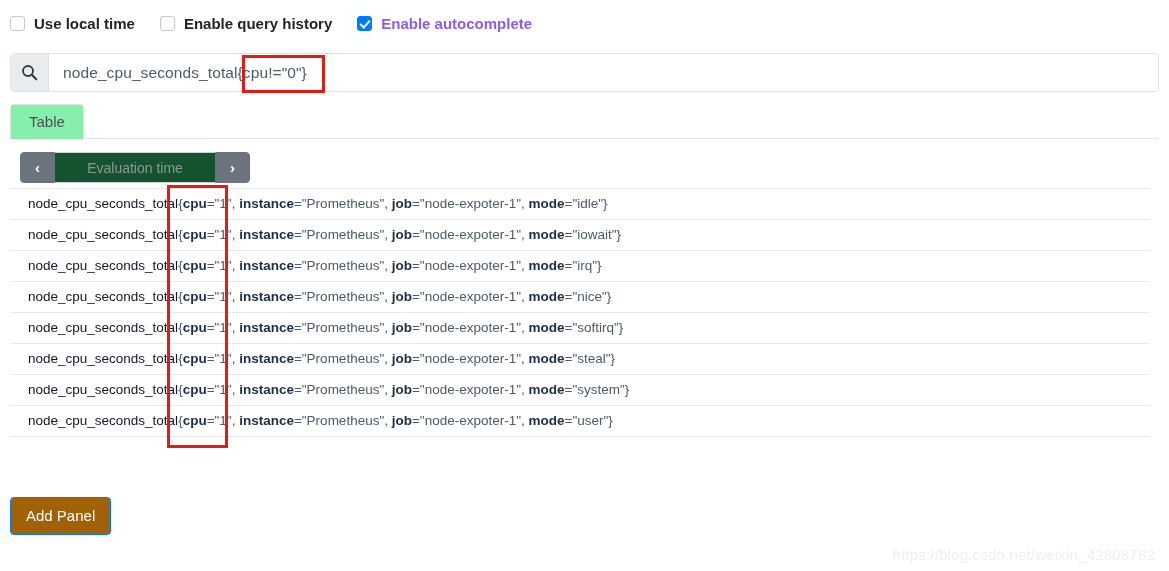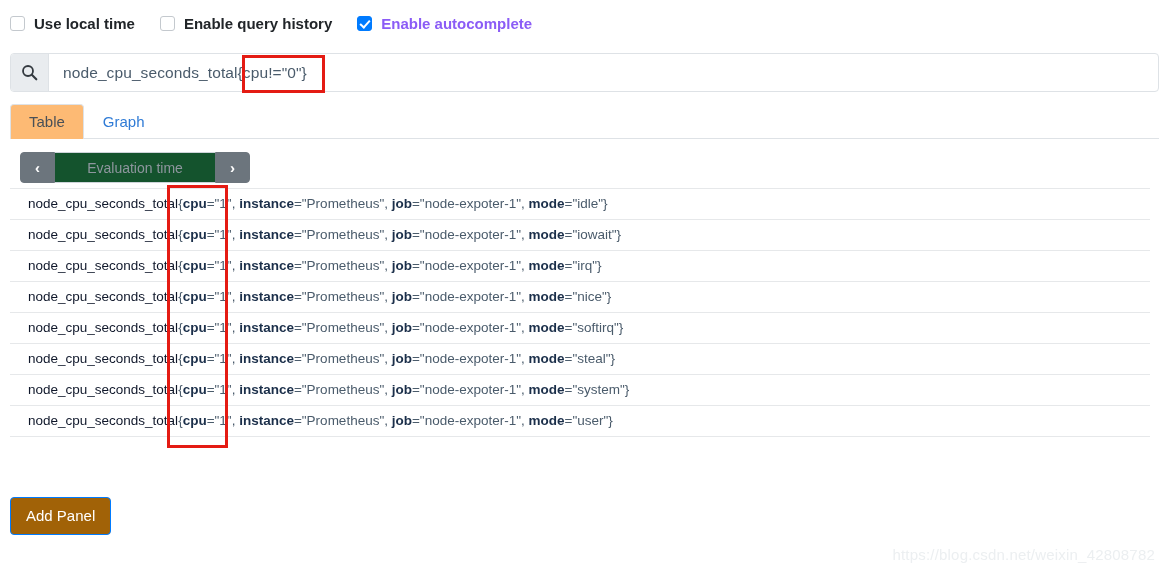--- a/index.html
+++ b/index.html
@@ -124,21 +124,21 @@
     padding: 8px 18px 8px;
     line-height: 1.2;
     cursor: pointer;
     border: 1px solid transparent;
     border-bottom: none;
     border-radius: 4px 4px 0 0;
     position: relative;
     top: 1px;
   }
   .tab.active {
-    background: #fdba74;
+    background: #86efac;
     border-color: #dee2e6 #dee2e6 #fff;
     color: #495057;
   }
   .tab.inactive {
     color: #2f7bd6;
   }
 
   
   .eval-row {
     position: absolute;
@@ -262,21 +262,20 @@
     <svg width="17" height="17" viewBox="0 0 16 16" fill="none" aria-hidden="true">
       <circle cx="6.6" cy="6.6" r="4.7" stroke="#343a40" stroke-width="1.7"></circle>
       <line x1="10.2" y1="10.2" x2="14.4" y2="14.4" stroke="#343a40" stroke-width="2" stroke-linecap="round"></line>
     </svg>
   </div>
   <input class="query-input" type="text" value="node_cpu_seconds_total{cpu!=&quot;0&quot;}" placeholder="Expression (press Shift+Enter for newlines)" style="">
 </div>
 
 <div class="tabs">
   <div class="tab active">Table</div>
-  <div class="tab inactive">Graph</div>
 </div>
 
 <div class="eval-row">
   <div class="eval-btn left">‹</div>
   <input class="eval-input" type="text" placeholder="Evaluation time" style="">
   <div class="eval-btn right">›</div>
 </div>
 
 <table class="result-table">
   <tbody>

